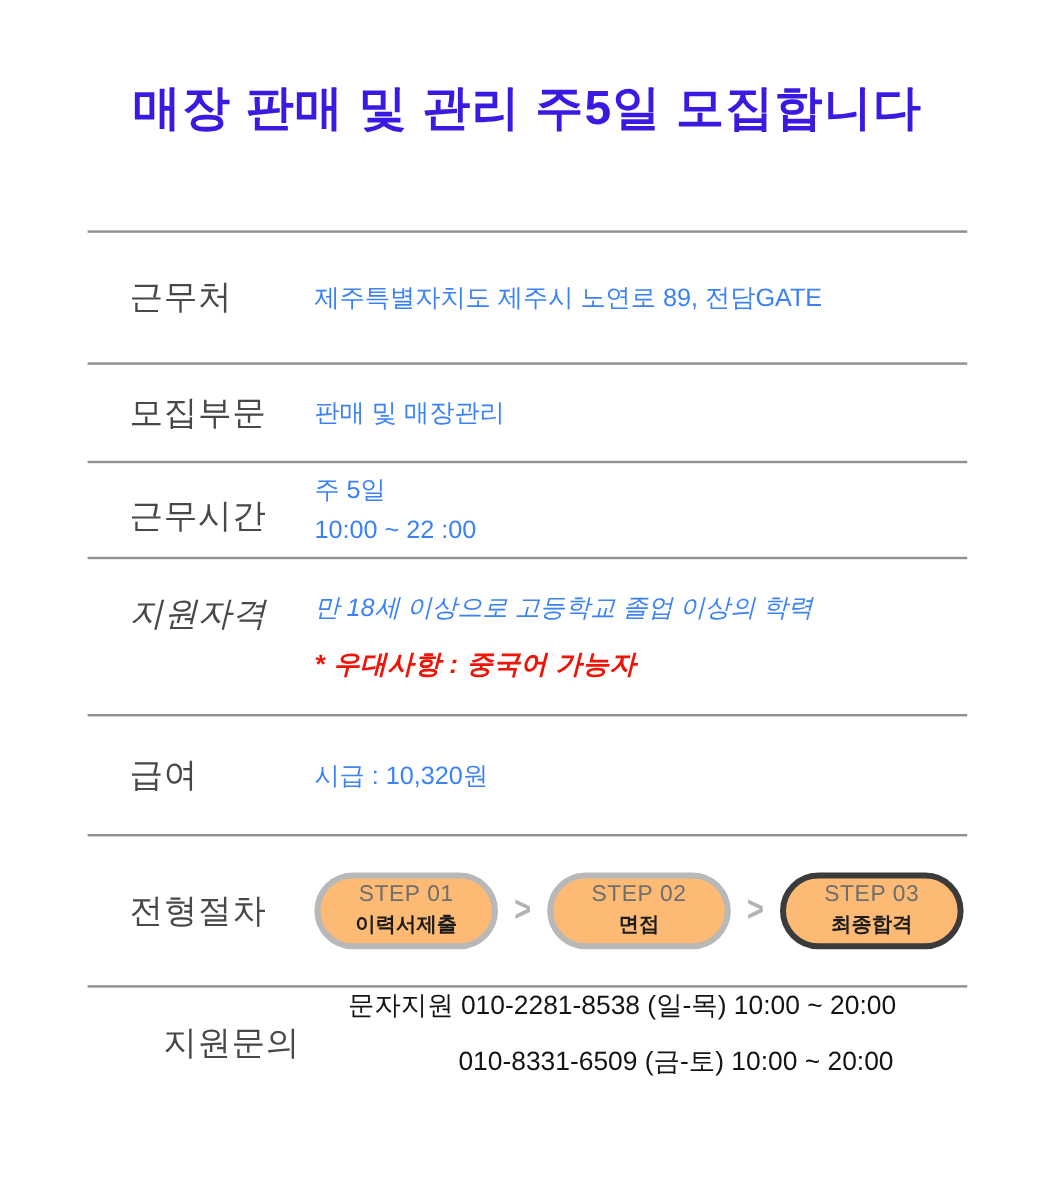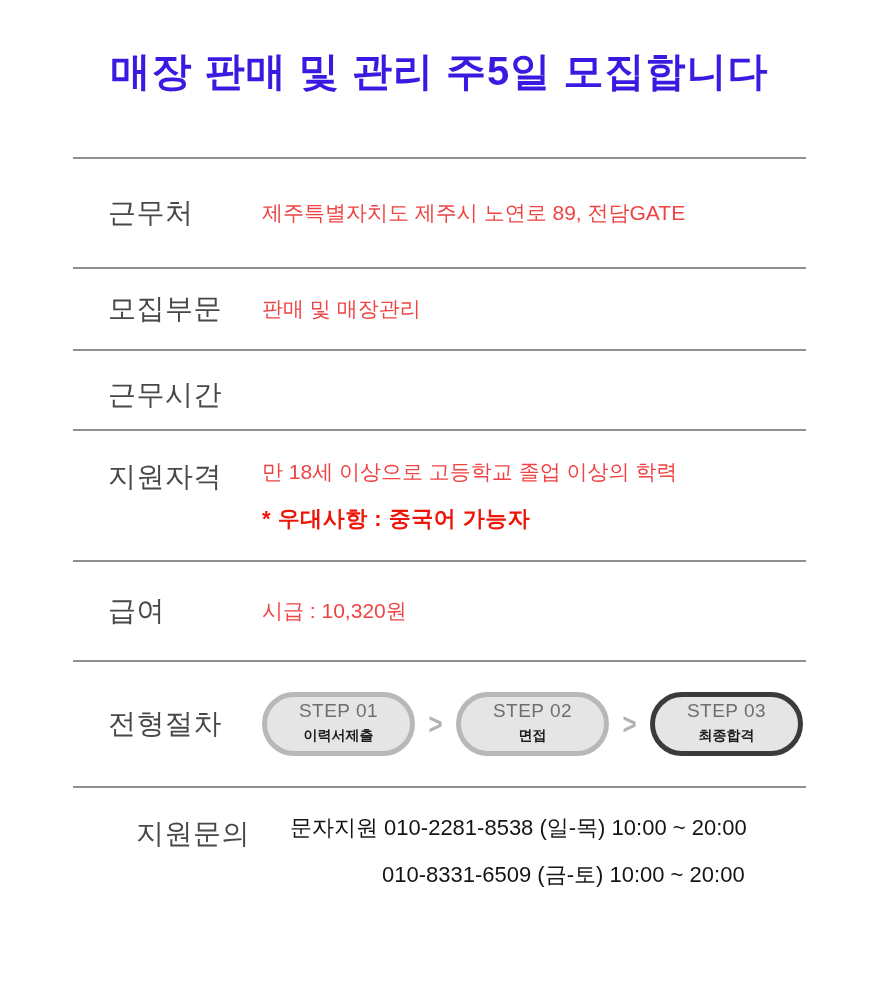--- a/index.html
+++ b/index.html
@@ -6,77 +6,77 @@
   html, body { background: #ffffff; }
   body {
     width: 879px; height: 989px;
     font-family: "Liberation Sans", "DejaVu Sans", sans-serif;
     color: #141414;
     overflow: hidden;
   }
   .page { width: 879px; height: 989px; background: #ffffff; }
 
   .title-wrap {
-    height: 157px;
+    height: 192px;
     display: flex; align-items: center; justify-content: center;
     padding-bottom: 14px;
   }
   .title {
     font-size: 40px; font-weight: bold; letter-spacing: 1px;
     color: #3c19e1;
   }
 
   .table { margin: 0 73px; }
   .row {
     border-top: 2px solid #8f8f8f;
     display: flex;
     padding-left: 35px;
   }
   .label {
     width: 154px; flex: 0 0 154px;
     font-size: 28px; font-weight: 500; color: #484848;
     letter-spacing: 0.5px;
   }
   .value-col { flex: 1; }
-  .val { font-size: 21px; color: #ef4444; }
+  .val { font-size: 21px; color: #3b82f6; }
 
   
   .row-workplace   { height: 110px; align-items: center; }
   .row-field       { height: 82px; align-items: center; }
   .row-hours       { height: 80px; align-items: center; }
   .row-hours .label { align-self: flex-start; margin-top: 25px; }
   .row-hours .val  { line-height: 33px; }
-  .row-qual        { height: 131px; align-items: center; }
+  .row-qual        { height: 131px; align-items: center; font-style: italic; }
   .row-qual .label { align-self: flex-start; margin-top: 27px; }
   .row-qual .val   { line-height: 30px; }
   .qual-highlight {
     margin-top: 17px;
     font-size: 22px; font-weight: bold; color: #ee1407;
     letter-spacing: 0.5px;
   }
   .row-pay         { height: 100px; align-items: center; }
   .row-process     { height: 126px; align-items: center; }
   .row-contact     { height: 146px; }
   .row-contact .label { margin-top: 27px; margin-left: 28px; }
-  .row-contact .value-col { padding-top: 25px; }
+  .row-contact .value-col { }
   .contact-line1 { font-size: 22px; line-height: 30px; }
   .contact-line2 { font-size: 22px; line-height: 30px; margin-top: 17px; padding-left: 92px; }
 
   
   .steps { display: flex; align-items: center; }
   .pill {
     width: 153px; height: 64px;
     border: 5px solid #b8b8b8; border-radius: 32px;
     display: flex; flex-direction: column;
     align-items: center; justify-content: center;
-    background: #e5e5e5;
+    background: #fdba74;
   }
   .pill.emph { border-color: #3b3b3b; }
   .pill .step-no { font-size: 19px; color: #6e6e6e; line-height: 23px; letter-spacing: 0.5px; }
-  .pill .step-name { font-size: 14px; font-weight: bold; color: #1c1c1c; line-height: 27px; }
+  .pill .step-name { font-size: 17px; font-weight: bold; color: #1c1c1c; line-height: 27px; }
   .chev {
     width: 41px; text-align: center;
     font-size: 24px; font-weight: bold; color: #b2b2b2;
     transform: scaleY(1.25);
     user-select: none;
   }
 </style>
 </head>
 <body>
 
@@ -97,20 +97,24 @@
 
     <div class="row row-field">
       <div class="label">모집부문</div>
       <div class="value-col">
         <div class="val">판매 및 매장관리</div>
       </div>
     </div>
 
     <div class="row row-hours">
       <div class="label">근무시간</div>
+      <div class="value-col">
+        <div class="val">주 5일</div>
+        <div class="val">10:00 ~ 22 :00</div>
+      </div>
     </div>
 
     <div class="row row-qual">
       <div class="label">지원자격</div>
       <div class="value-col">
         <div class="val">만 18세 이상으로 고등학교 졸업 이상의 학력</div>
         <div class="qual-highlight">* 우대사항 : 중국어 가능자</div>
       </div>
     </div>
 

